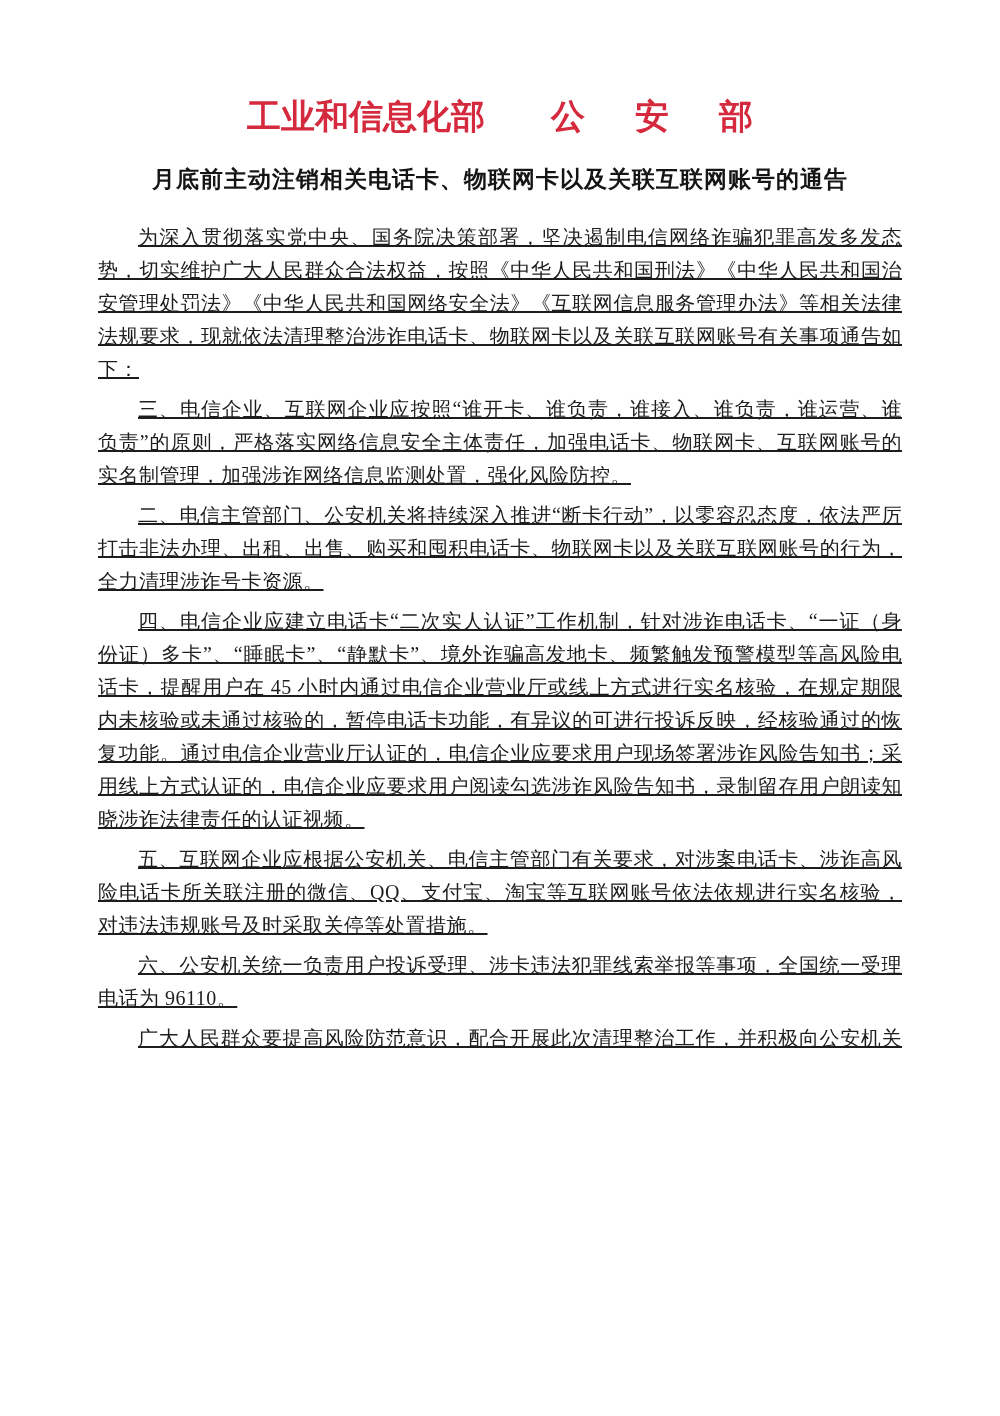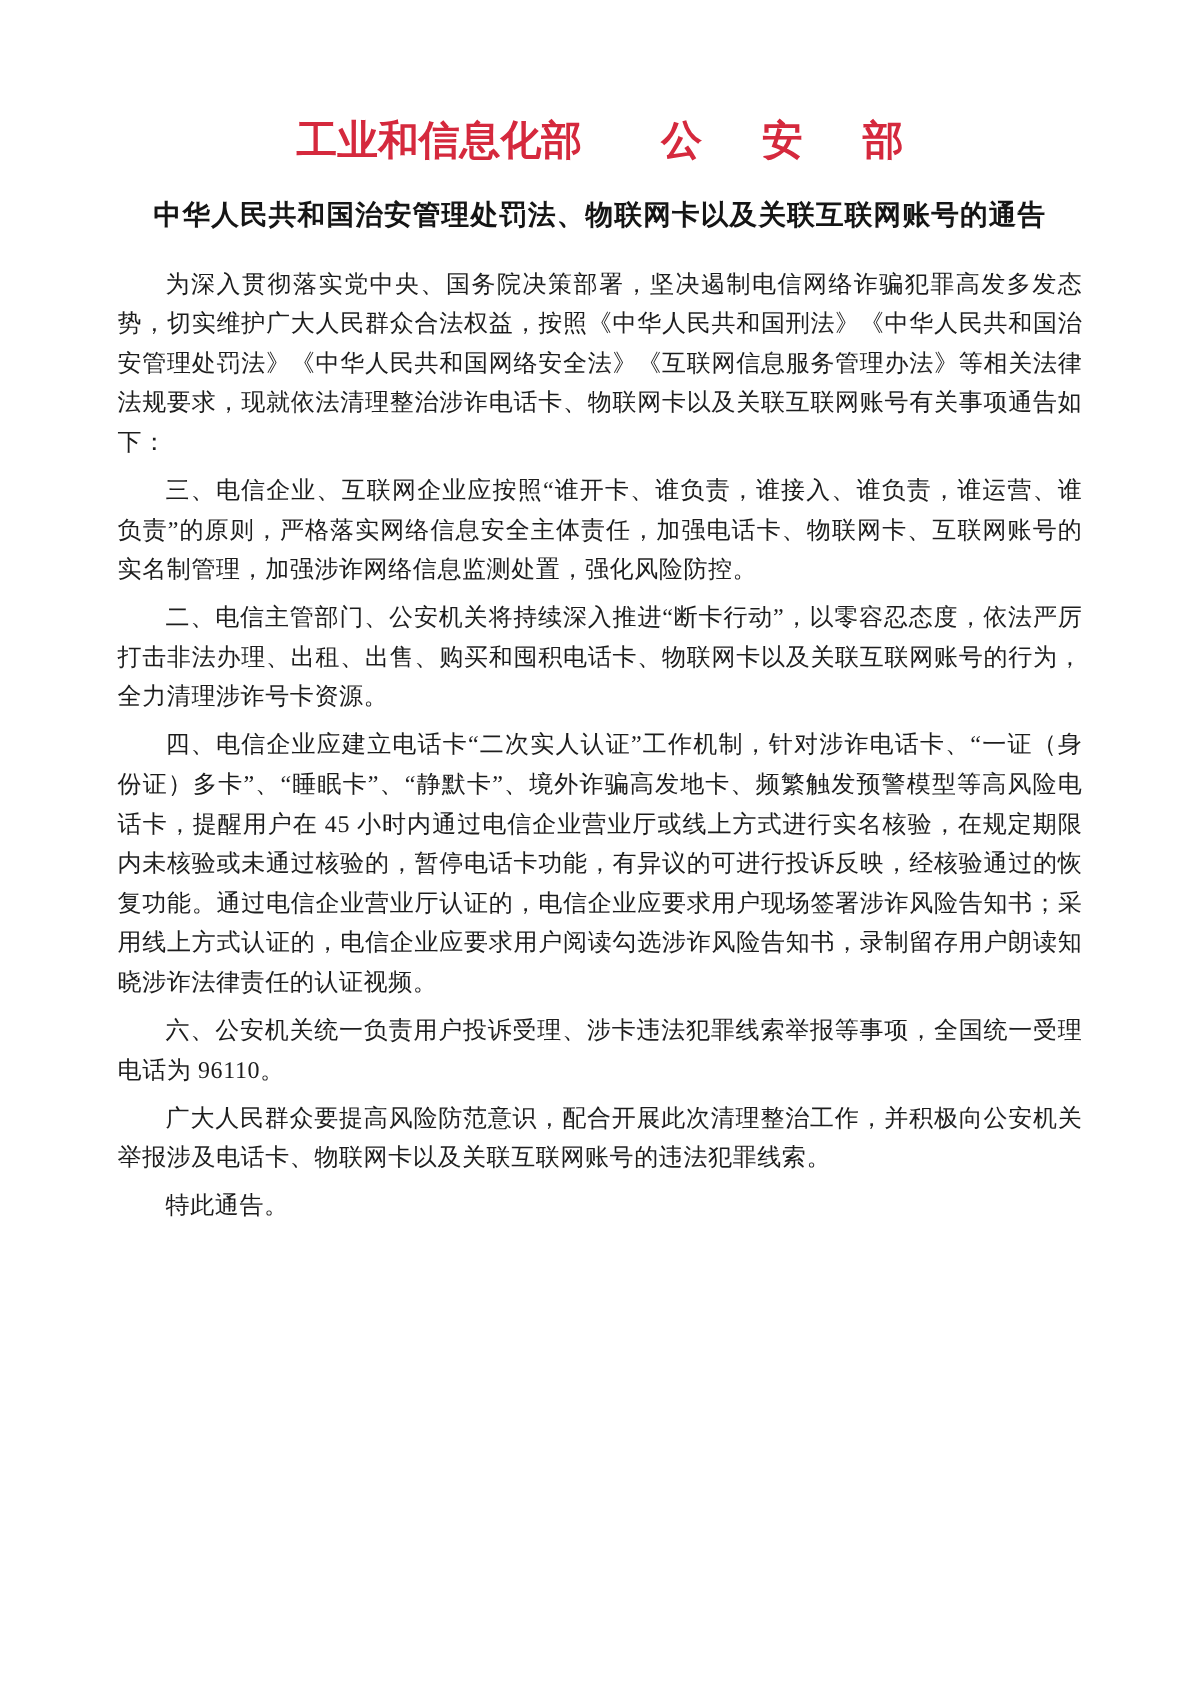--- a/index.html
+++ b/index.html
@@ -42,20 +42,21 @@
     letter-spacing: 1px;
   }
 
   .doc-body {
     margin: 26px 98px 0 98px;
     font-size: 20px;
     line-height: 33px;
     text-align: justify;
     color: var(--c-body_text, #1d1d1d);
     letter-spacing: 0.5px;
+    text-decoration: underline;
   }
   .doc-body p {
     margin: 0 0 7px 0;
     text-indent: 2em;
   }
 
   .seal {
     position: absolute;
     color: var(--c-seal_red, #e23a4a);
   }
@@ -104,27 +105,28 @@
 </head>
 <body>
 
 <div class="page">
 
   <div class="header-line">
     <span class="ministry">工业和信息化部</span>
     <span class="ministry ministry-spaced">公安部</span>
   </div>
 
-  <h1 class="doc-title">中华人民共和国治安管理处罚法、物联网卡以及关联互联网账号的通告</h1>
+  <h1 class="doc-title">月底前主动注销相关电话卡、物联网卡以及关联互联网账号的通告</h1>
 
   <div class="doc-body">
     <p>为深入贯彻落实党中央、国务院决策部署，坚决遏制电信网络诈骗犯罪高发多发态势，切实维护广大人民群众合法权益，按照《中华人民共和国刑法》《中华人民共和国治安管理处罚法》《中华人民共和国网络安全法》《互联网信息服务管理办法》等相关法律法规要求，现就依法清理整治涉诈电话卡、物联网卡以及关联互联网账号有关事项通告如下：</p>
     <p>三、电信企业、互联网企业应按照“谁开卡、谁负责，谁接入、谁负责，谁运营、谁负责”的原则，严格落实网络信息安全主体责任，加强电话卡、物联网卡、互联网账号的实名制管理，加强涉诈网络信息监测处置，强化风险防控。</p>
     <p>二、电信主管部门、公安机关将持续深入推进“断卡行动”，以零容忍态度，依法严厉打击非法办理、出租、出售、购买和囤积电话卡、物联网卡以及关联互联网账号的行为，全力清理涉诈号卡资源。</p>
     <p>四、电信企业应建立电话卡“二次实人认证”工作机制，针对涉诈电话卡、“一证（身份证）多卡”、“睡眠卡”、“静默卡”、境外诈骗高发地卡、频繁触发预警模型等高风险电话卡，提醒用户在 45 小时内通过电信企业营业厅或线上方式进行实名核验，在规定期限内未核验或未通过核验的，暂停电话卡功能，有异议的可进行投诉反映，经核验通过的恢复功能。通过电信企业营业厅认证的，电信企业应要求用户现场签署涉诈风险告知书；采用线上方式认证的，电信企业应要求用户阅读勾选涉诈风险告知书，录制留存用户朗读知晓涉诈法律责任的认证视频。</p>
+    <p>五、互联网企业应根据公安机关、电信主管部门有关要求，对涉案电话卡、涉诈高风险电话卡所关联注册的微信、QQ、支付宝、淘宝等互联网账号依法依规进行实名核验，对违法违规账号及时采取关停等处置措施。</p>
     <p>六、公安机关统一负责用户投诉受理、涉卡违法犯罪线索举报等事项，全国统一受理电话为 96110。</p>
     <p>广大人民群众要提高风险防范意识，配合开展此次清理整治工作，并积极向公安机关举报涉及电话卡、物联网卡以及关联互联网账号的违法犯罪线索。</p>
     <p>特此通告。</p>
   </div>
 
   <div class="seal seal-miit">
     <svg viewBox="0 0 200 200">
       <defs>
         <path id="star" fill="currentColor" d="M0,-10 L2.245,-3.09 L9.511,-3.09 L3.633,1.18 L5.878,8.09 L0,3.82 L-5.878,8.09 L-3.633,1.18 L-9.511,-3.09 L-2.245,-3.09 Z"></path>
         <g id="emblem">

